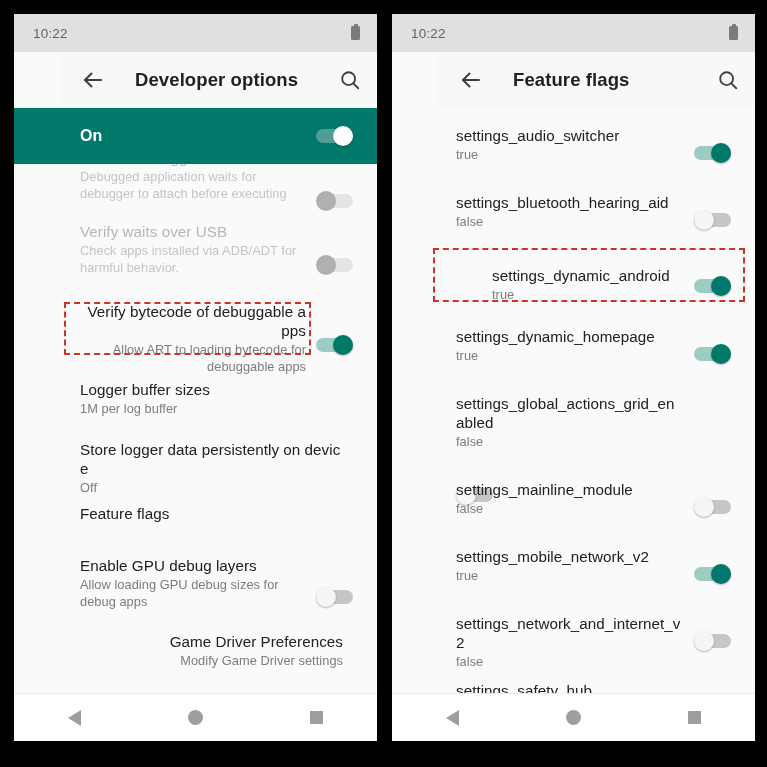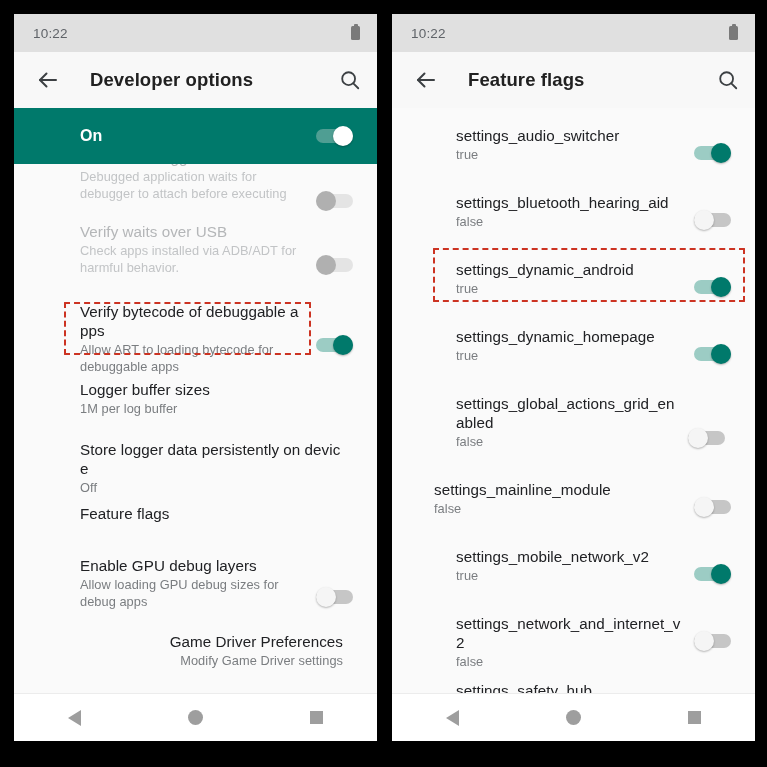--- a/index.html
+++ b/index.html
@@ -66,20 +66,21 @@
   }
 
   
   .app-bar {
     height: 56px;
     background: #f8f8f8;
     display: flex;
     align-items: center;
     padding: 0 16px 0 22px;
     box-sizing: border-box;
+    margin-left: 45px;
   }
   .app-bar .back-icon {
     width: 24px; height: 24px;
     flex: 0 0 auto;
     color: #3c4043;
   }
   .app-bar .title {
     flex: 1 1 auto;
     margin-left: 30px;
     font-size: 18.5px;
@@ -283,21 +284,21 @@
             <div class="rsum">Check apps installed via ADB/ADT for harmful behavior.</div>
           </div>
           <div class="sw-wrap" style="padding-top:10px;">
             <span class="sw disabled">
               <span class="track"></span>
               <span class="thumb"></span>
             </span>
           </div>
         </div>
 
-        <div class="row" style="height:80px;padding-top:14px;">
+        <div class="row" style="height:80px;padding-top:14px;text-align:right;">
           <div class="texts">
             <div class="rtitle">Verify bytecode of debuggable apps</div>
             <div class="rsum">Allow ART to loading bytecode for debuggable apps</div>
           </div>
           <div class="sw-wrap" style="padding-top:10px;">
             <span class="sw on">
               <span class="track"></span>
               <span class="thumb"></span>
             </span>
           </div>
@@ -414,21 +415,21 @@
             <div class="rsum">false</div>
           </div>
           <div class="sw-wrap" style="padding-top:2px;">
             <span class="sw off">
               <span class="track"></span>
               <span class="thumb"></span>
             </span>
           </div>
         </div>
 
-        <div class="row" style="height:67px;padding-top:18px;padding-left:64px;">
+        <div class="row" style="height:67px;padding-top:18px;padding-left:100px;align-items:center;">
           <div class="texts">
             <div class="rtitle">settings_dynamic_android</div>
             <div class="rsum">true</div>
           </div>
           <div class="sw-wrap" style="padding-top:2px;">
             <span class="sw on">
               <span class="track"></span>
               <span class="thumb"></span>
             </span>
           </div>
@@ -440,34 +441,34 @@
             <div class="rsum">true</div>
           </div>
           <div class="sw-wrap" style="padding-top:2px;">
             <span class="sw on">
               <span class="track"></span>
               <span class="thumb"></span>
             </span>
           </div>
         </div>
 
-        <div class="row" style="height:86px;padding-top:18px;padding-left:64px;">
+        <div class="row" style="height:86px;padding-top:18px;padding-left:64px;flex-direction:column;">
           <div class="texts" style="max-width:222px;">
             <div class="rtitle">settings_global_actions_grid_enabled</div>
             <div class="rsum">false</div>
           </div>
           <div class="sw-wrap" style="padding-top:10px;">
             <span class="sw off">
               <span class="track"></span>
               <span class="thumb"></span>
             </span>
           </div>
         </div>
 
-        <div class="row" style="height:67px;padding-top:18px;padding-left:42px;">
+        <div class="row" style="height:67px;padding-top:18px;padding-left:64px;">
           <div class="texts">
             <div class="rtitle">settings_mainline_module</div>
             <div class="rsum">false</div>
           </div>
           <div class="sw-wrap" style="padding-top:2px;">
             <span class="sw off">
               <span class="track"></span>
               <span class="thumb"></span>
             </span>
           </div>

